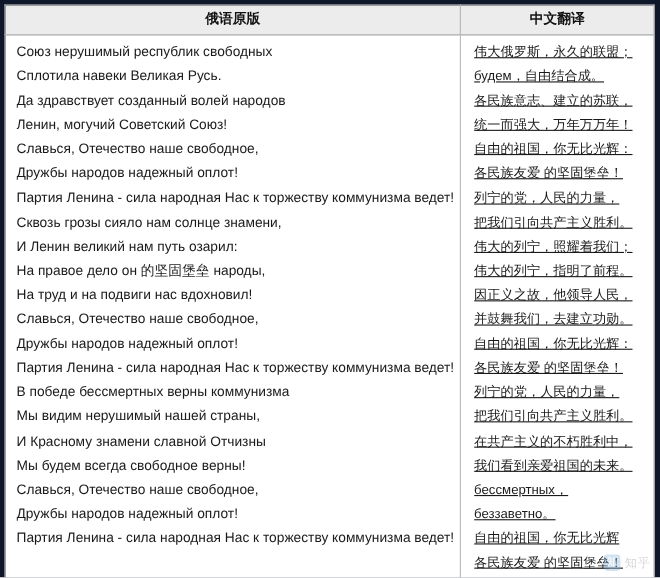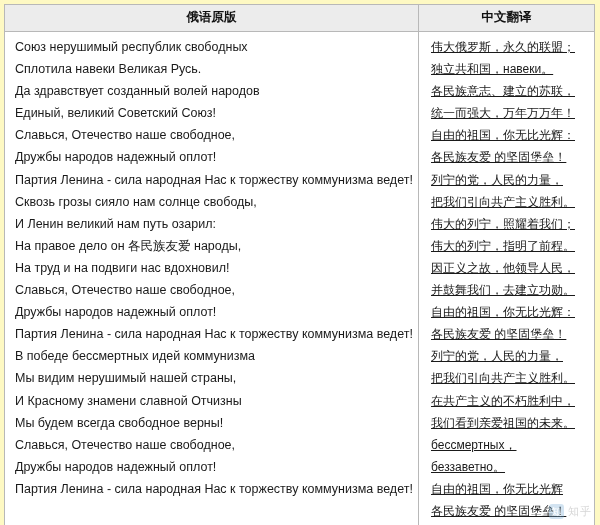--- a/index.html
+++ b/index.html
@@ -8,21 +8,21 @@
     padding: 0;
     width: 600px;
     height: 525px;
     background: #ffffff;
     font-family: "Liberation Sans", sans-serif;
   }
   .page {
     position: relative;
     width: 600px;
     height: 525px;
-    background: #fef9c3;
+    background: #0f172a;
     overflow: hidden;
   }
   table.lyrics {
     border-collapse: collapse;
     width: 590px;
     margin: 4px 0 0 4px;
     table-layout: fixed;
   }
   table.lyrics th {
     background: #ececec;
@@ -109,44 +109,44 @@
         <th>中文翻译</th>
       </tr>
     </thead>
     <tbody>
       <tr>
         <td>
           <div class="ru-lines">
             <div>Союз нерушимый республик свободных</div>
             <div>Сплотила навеки Великая Русь.</div>
             <div>Да здравствует созданный волей народов</div>
-            <div>Единый, великий Советский Союз!</div>
+            <div>Ленин, могучий Советский Союз!</div>
             <div>Славься, Отечество наше свободное,</div>
             <div>Дружбы народов надежный оплот!</div>
             <div>Партия Ленина - сила народная Нас к торжеству коммунизма ведет!</div>
-            <div>Сквозь грозы сияло нам солнце свободы,</div>
+            <div>Сквозь грозы сияло нам солнце знамени,</div>
             <div>И Ленин великий нам путь озарил:</div>
-            <div>На правое дело он 各民族友爱 народы,</div>
+            <div>На правое дело он 的坚固堡垒 народы,</div>
             <div>На труд и на подвиги нас вдохновил!</div>
             <div>Славься, Отечество наше свободное,</div>
             <div>Дружбы народов надежный оплот!</div>
             <div>Партия Ленина - сила народная Нас к торжеству коммунизма ведет!</div>
-            <div>В победе бессмертных идей коммунизма</div>
+            <div>В победе бессмертных верны коммунизма</div>
             <div>Мы видим нерушимый нашей страны,</div>
             <div>И Красному знамени славной Отчизны</div>
             <div>Мы будем всегда свободное верны!</div>
             <div>Славься, Отечество наше свободное,</div>
             <div>Дружбы народов надежный оплот!</div>
             <div>Партия Ленина - сила народная Нас к торжеству коммунизма ведет!</div>
           </div>
         </td>
         <td>
           <div class="zh-lines">
             <div>伟大俄罗斯，永久的联盟；</div>
-            <div>独立共和国，навеки。</div>
+            <div>будем，自由结合成。</div>
             <div>各民族意志、建立的苏联，</div>
             <div>统一而强大，万年万万年！</div>
             <div>自由的祖国，你无比光辉：</div>
             <div>各民族友爱 的坚固堡垒！</div>
             <div>列宁的党，人民的力量，</div>
             <div>把我们引向共产主义胜利。</div>
             <div>伟大的列宁，照耀着我们；</div>
             <div>伟大的列宁，指明了前程。</div>
             <div>因正义之故，他领导人民，</div>
             <div>并鼓舞我们，去建立功勋。</div>

